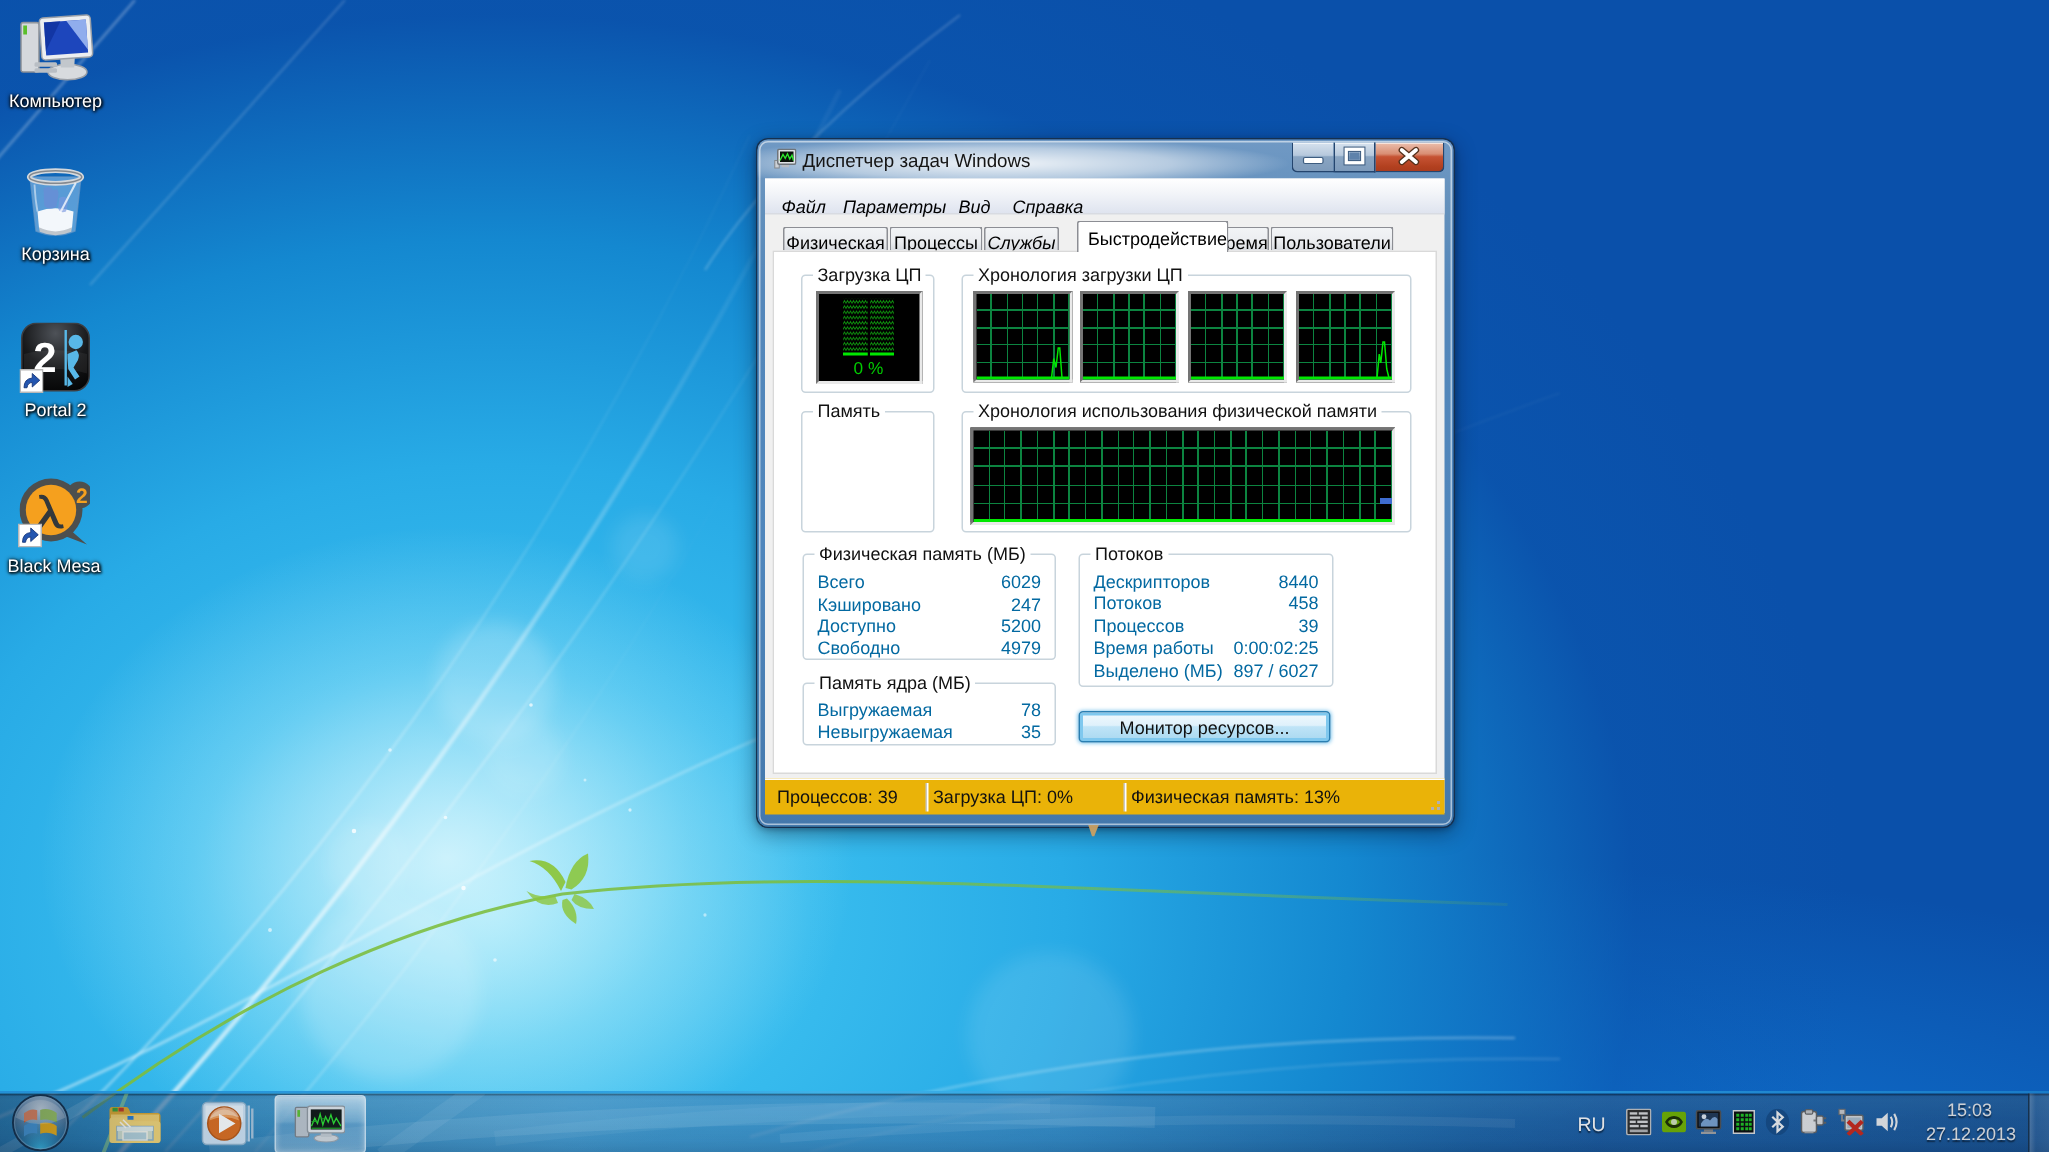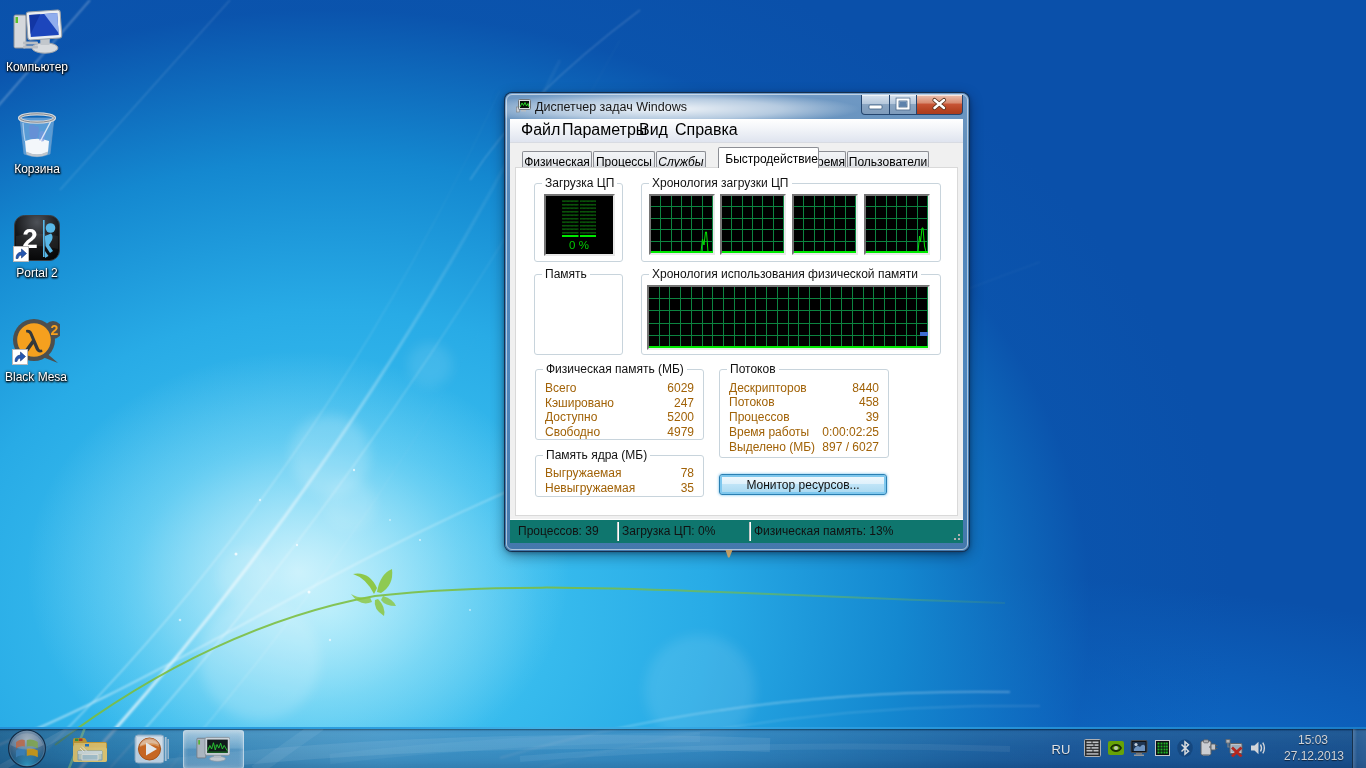--- a/index.html
+++ b/index.html
@@ -50,38 +50,38 @@
 .cap.min{width:27px;border-radius:0 0 0 4px;
 background:linear-gradient(180deg,#d7e2ee 0%,#b6c8dc 45%,#8aa5c2 50%,#7e9bbb 100%);}
 .cap.max{width:26px;border-left:none;
 background:linear-gradient(180deg,#d7e2ee 0%,#b6c8dc 45%,#8aa5c2 50%,#7e9bbb 100%);}
 .cap.cls{width:45px;border-left:none;border-radius:0 0 4px 0;
 background:linear-gradient(180deg,#ecc0ae 0%,#d98e74 40%,#c65334 50%,#b2401f 85%,#aa3c1e 100%);}
 
 #client{position:absolute;left:5px;top:26px;width:453px;height:423px;background:#f0f0f0;}
 #menubar{position:absolute;left:0;top:0;width:453px;height:23px;
 background:linear-gradient(180deg,#ffffff,#f3f5f9 40%,#dfe4ef 100%);border-bottom:1px solid #d8dbe2;}
-.mitem{position:absolute;top:2px;font-size:16px;color:#000;}
+.mitem{position:absolute;top:12px;font-size:12px;color:#000;font-style:italic;}
 
 .tab{position:absolute;top:32px;height:12px;font-size:12px;color:#000;text-align:center;
 border:1px solid #8c8e94;border-bottom:none;border-radius:2px 2px 0 0;padding-top:3px;
 background:linear-gradient(180deg,#f2f4f6,#ebedf0 60%,#d8dbe0 100%);}
 .tab.active{top:28px;height:16px;padding-top:4px;background:#fff;z-index:3;border-radius:2px 2px 0 0;}
 #tabpage{position:absolute;left:5px;top:48px;width:441px;height:347px;background:#fff;
 border:1px solid #d9d9d9;z-index:1;}
 
 .gb{position:absolute;border:1px solid #c8d4dc;border-radius:3px;}
 .gb .cap2{position:absolute;left:7px;top:-8px;background:#fff;padding:0 3px;font-size:12px;color:#111;white-space:nowrap;}
-.row{position:absolute;left:9px;right:9px;height:14px;font-size:12px;color:#a16207;}
+.row{position:absolute;left:9px;right:9px;height:14px;font-size:12px;color:#0369a1;}
 .row .v{position:absolute;right:0;top:0;}
 
 .bbox{position:absolute;background:#000;border-style:solid;border-width:2px;
 border-color:#747474 #e9e9e9 #e9e9e9 #747474;}
 
-#statusbar{position:absolute;left:0;top:400px;width:453px;height:23px;background:#0f766e;
+#statusbar{position:absolute;left:0;top:400px;width:453px;height:23px;background:#eab308;
 font-size:12px;color:#111;border-top:1px solid #fff;}
 .sdiv{position:absolute;top:2px;bottom:2px;width:1px;background:#c8c8c8;box-shadow:1px 0 0 #fff;}
 
 #resbtn{position:absolute;left:203px;top:306px;width:166px;height:19px;border-radius:3px;
 border:1px solid #2a7fb2;box-shadow:0 0 0 2px #7fc8ee inset, 0 0 3px #62b8e8;
 background:linear-gradient(180deg,#f1f9fd 0%,#dff1fb 45%,#bfe4f7 50%,#a8d8f0 100%);
 font-size:12px;text-align:center;line-height:20px;color:#111;}
 </style>
 </head>
 <body>

